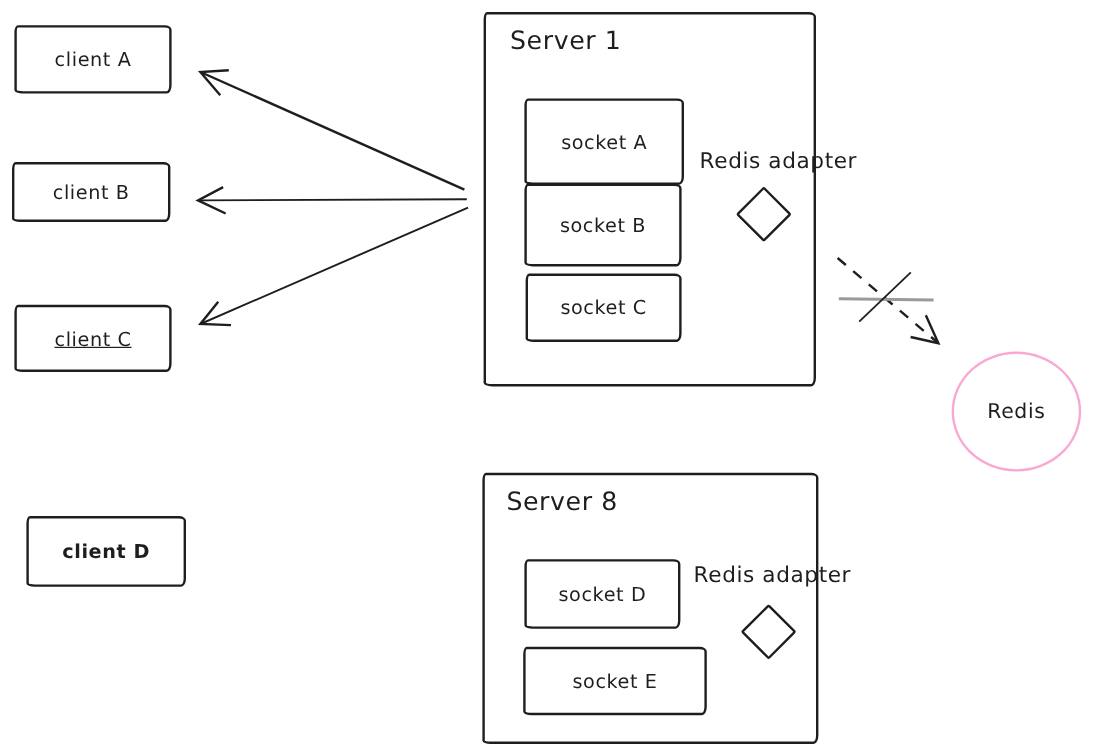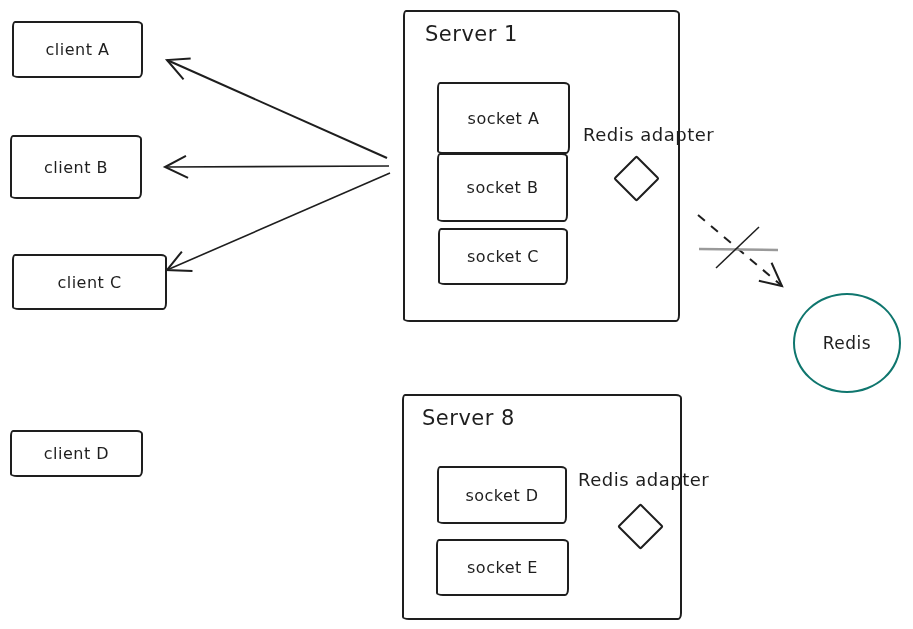--- a/index.html
+++ b/index.html
@@ -44,21 +44,21 @@
     width: 33px;
     height: 33px;
     border: 2px solid #1e1e1e;
     background: #ffffff;
     transform: rotate(45deg);
     box-sizing: border-box;
     border-radius: 2px;
   }
   .circle {
     position: absolute;
-    border: 2px solid #0f766e;
+    border: 2px solid #f9a8d4;
     border-radius: 50%;
     background: #ffffff;
     display: flex;
     align-items: center;
     justify-content: center;
     box-sizing: border-box;
   }
   .circle .lbl { font-size: 17px; letter-spacing: 0.5px; }
   svg.overlay {
     position: absolute;
@@ -82,27 +82,27 @@
     <line x1="389" y1="166" x2="165" y2="167" stroke="#1e1e1e" stroke-width="1.6" marker-end="url(#ah)"></line>
     <line x1="390" y1="173" x2="167" y2="270" stroke="#1e1e1e" stroke-width="1.6" marker-end="url(#ah)"></line>
     <line x1="698" y1="215" x2="782" y2="286" stroke="#1e1e1e" stroke-width="2" stroke-dasharray="9 8" marker-end="url(#ah)"></line>
     <line x1="699" y1="249" x2="778" y2="250" stroke="#9a9a9a" stroke-width="2.6"></line>
     <line x1="716" y1="268" x2="759" y2="227" stroke="#1e1e1e" stroke-width="1.5"></line>
   </svg>
 
   <div class="box" style="left:12px; top:21px; width:131px; height:57px;">
     <span class="lbl">client A</span>
   </div>
-  <div class="box" style="left:10px; top:135px; width:132px; height:64px;">
+  <div class="box" style="left:10px; top:135px; width:132px; height:50px;">
     <span class="lbl">client B</span>
   </div>
-  <div class="box" style="left:12px; top:254px; width:155px; height:56px;">
+  <div class="box" style="left:12px; top:254px; width:131px; height:56px;text-decoration:underline;">
     <span class="lbl">client C</span>
   </div>
-  <div class="box" style="left:10px; top:430px; width:133px; height:47px;">
+  <div class="box" style="left:22px; top:430px; width:133px; height:59px;font-weight:bold;">
     <span class="lbl">client D</span>
   </div>
 
   <div class="box" style="left:403px; top:10px; width:277px; height:312px; background:transparent;"></div>
   <div class="server-title" style="left:425px; top:22px;">Server 1</div>
   <div class="box" style="left:437px; top:82px; width:133px; height:72px;">
     <span class="lbl">socket A</span>
   </div>
   <div class="box" style="left:437px; top:153px; width:131px; height:69px;">
     <span class="lbl">socket B</span>
@@ -111,21 +111,21 @@
     <span class="lbl">socket C</span>
   </div>
   <div class="floating-label" style="left:583px; top:124px;">Redis adapter</div>
   <div class="diamond" style="left:620px; top:162px;"></div>
 
   <div class="box" style="left:402px; top:394px; width:280px; height:226px; background:transparent;"></div>
   <div class="server-title" style="left:422px; top:406px;">Server 8</div>
   <div class="box" style="left:437px; top:466px; width:130px; height:58px;">
     <span class="lbl">socket D</span>
   </div>
-  <div class="box" style="left:436px; top:539px; width:133px; height:57px;">
+  <div class="box" style="left:436px; top:539px; width:153px; height:57px;">
     <span class="lbl">socket E</span>
   </div>
   <div class="floating-label" style="left:578px; top:469px;">Redis adapter</div>
   <div class="diamond" style="left:624px; top:510px;"></div>
 
   <div class="circle" style="left:793px; top:293px; width:108px; height:100px;">
     <span class="lbl">Redis</span>
   </div>
 
 </div>

